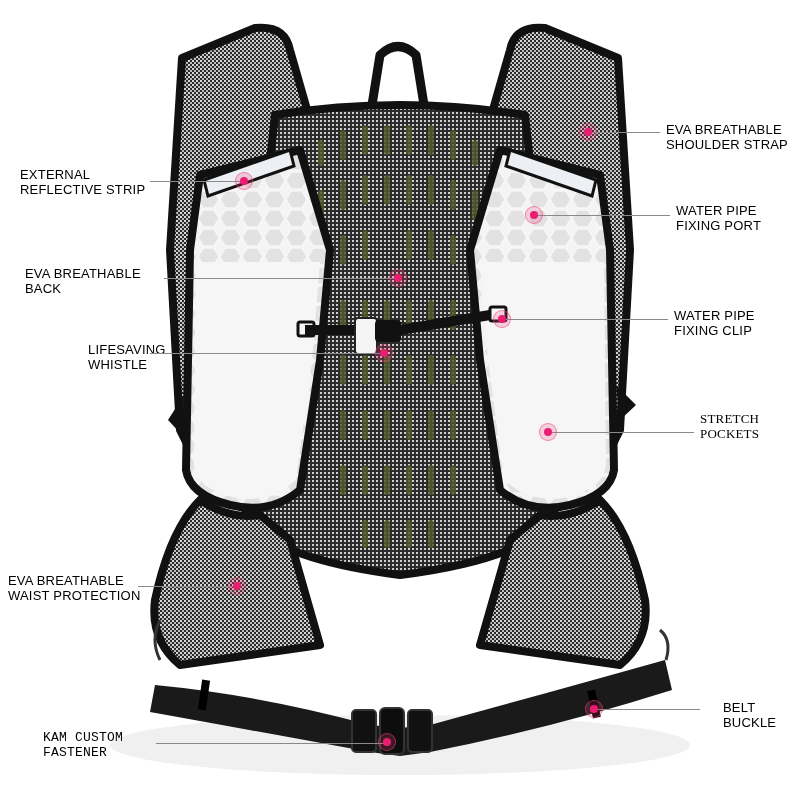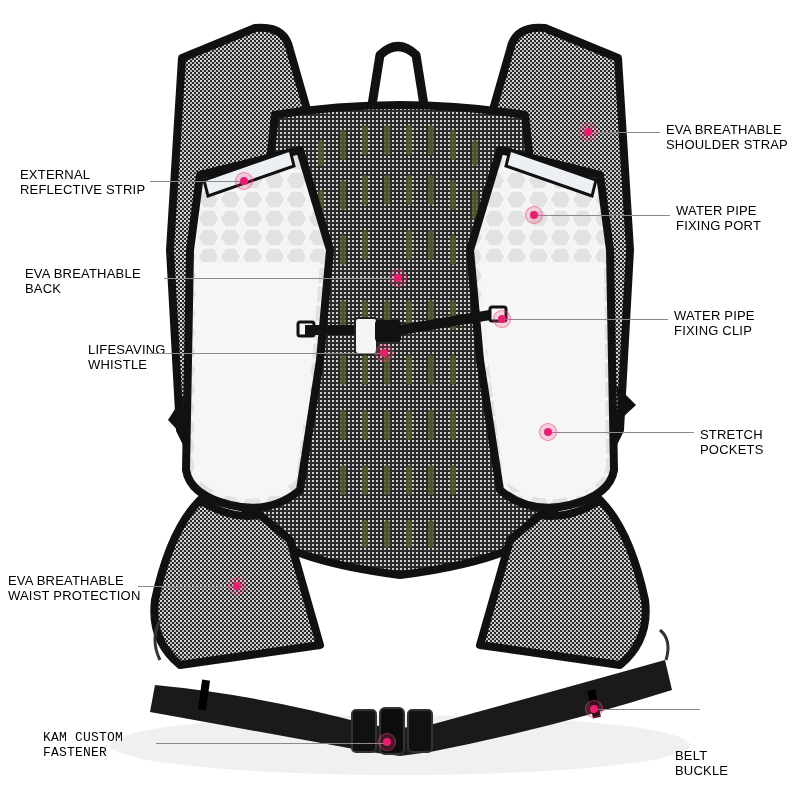--- a/index.html
+++ b/index.html
@@ -172,35 +172,35 @@
   <div class="line" style="left:502px; top:319px; width:166px;"></div>
   <div class="dot" style="left:502px; top:319px;"></div>
 
   <div class="label" style="left:48px; top:342px;margin-left:40px;">
     <span>LIFESAVING</span>
       <span>WHISTLE</span>
   </div>
   <div class="line" style="left:150px; top:353px; width:232px;"></div>
   <div class="dot" style="left:384px; top:353px;"></div>
 
-  <div class="label" style="left:700px; top:427px;">
+  <div class="label" style="left:700px; top:411px;font-family:Liberation Serif, serif;">
     <span>STRETCH</span>
       <span>POCKETS</span>
   </div>
   <div class="line" style="left:548px; top:432px; width:146px;"></div>
   <div class="dot" style="left:548px; top:432px;"></div>
 
   <div class="label" style="left:8px; top:573px;">
     <span>EVA BREATHABLE</span>
       <span>WAIST PROTECTION</span>
   </div>
   <div class="line" style="left:138px; top:586px; width:98px;"></div>
   <div class="dot" style="left:237px; top:586px;"></div>
 
-  <div class="label" style="left:675px; top:700px;margin-top:48px;">
+  <div class="label" style="left:723px; top:700px;">
     <span>BELT</span>
       <span>BUCKLE</span>
   </div>
   <div class="line" style="left:594px; top:709px; width:106px;"></div>
   <div class="dot" style="left:594px; top:709px;"></div>
 
   <div class="label" style="left:43px; top:730px;font-family:Liberation Mono, monospace;">
     <span>KAM CUSTOM</span>
       <span>FASTENER</span>
   </div>

